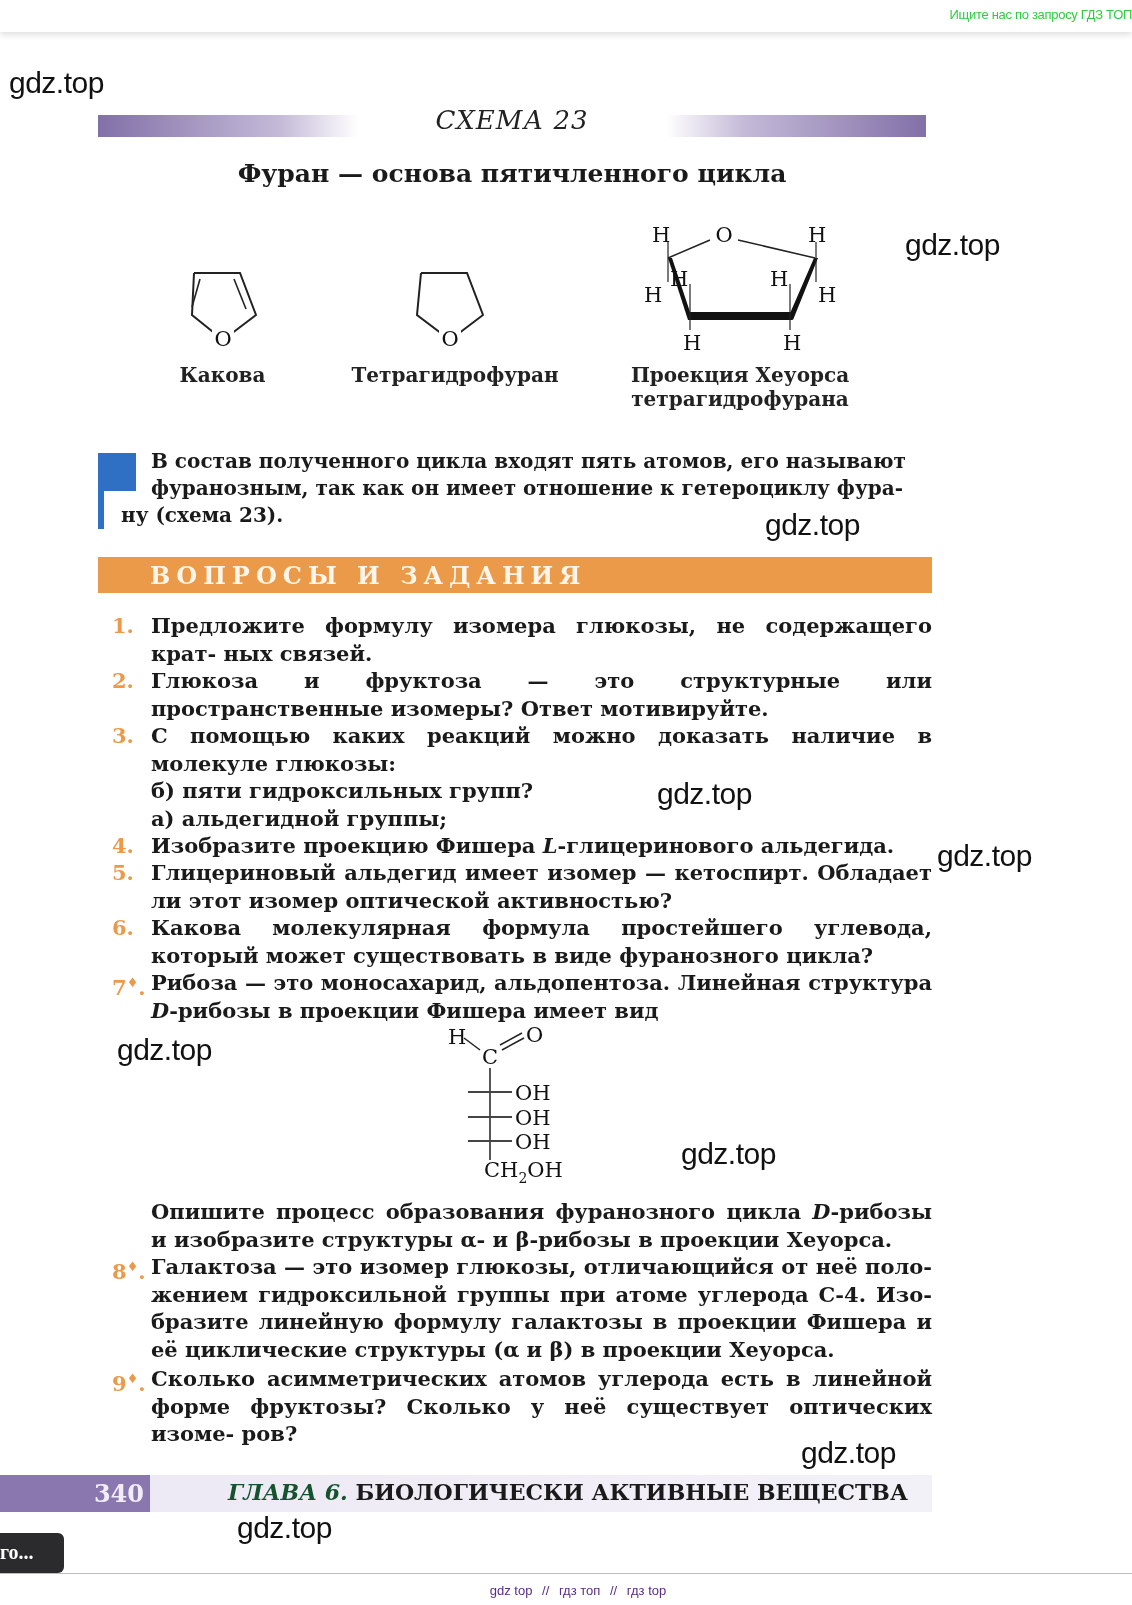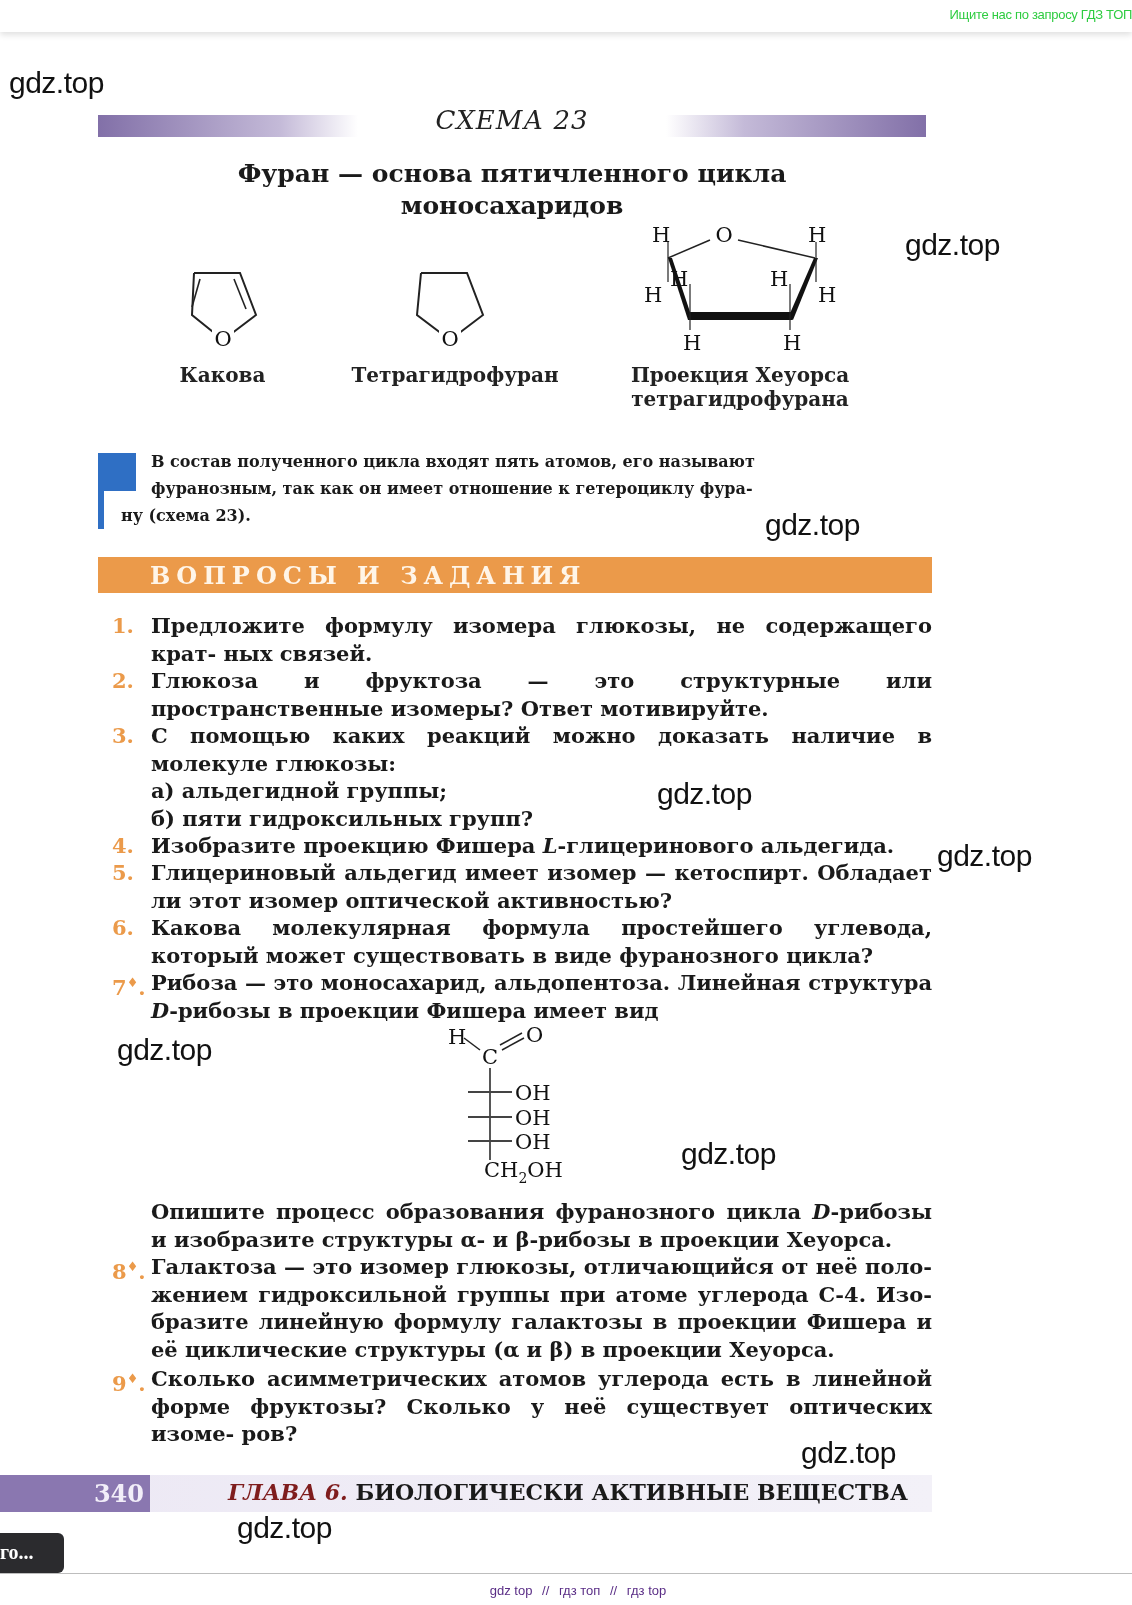--- a/index.html
+++ b/index.html
@@ -32,21 +32,21 @@
   .schema-subtitle {
     position: absolute; left: 98px; width: 828px; top: 158px; text-align: center;
     font-weight: bold; font-size: 25px; line-height: 32px; color: #1a1a1a;
   }
   .mol { position: absolute; }
   .mol-label { position: absolute; text-align: center; font-size: 20px; font-weight: bold; color: #222; line-height: 24px; }
   .callout-flag { position: absolute; left: 98px; top: 453px; width: 38px; height: 38px; background: #2f6fc4; }
   .callout-pole { position: absolute; left: 98px; top: 453px; width: 6px; height: 76px; background: #2f6fc4; }
   .callout-text {
     position: absolute; left: 121px; top: 448px; width: 812px;
-    font-size: 16px; font-weight: bold; line-height: 27px; color: #1a1a1a; text-align: justify;
+    font-size: 20px; font-weight: bold; line-height: 27px; color: #1a1a1a; text-align: justify;
   }
   .callout-text .indent { padding-left: 30px; }
   .questions-banner {
     position: absolute; left: 98px; top: 557px; width: 834px; height: 36px; background: #eb9a4a;
   }
   .questions-banner span {
     position: absolute; left: 52px; top: 4px; font-size: 24px; font-weight: bold;
     color: #fff5e8; letter-spacing: 6px;
   }
   .q { position: absolute; left: 112px; width: 820px; font-size: 21px; font-weight: bold; line-height: 27.5px; color: #1a1a1a; }
@@ -56,21 +56,21 @@
   .q .dia { font-size: 13px; vertical-align: super; color: #eb9a4a; }
   .footer-band {
     position: absolute; left: 0; top: 1475px; width: 932px; height: 37px;
     background: linear-gradient(to right, #ece8f4, #f3f1f8);
   }
   .footer-page {
     position: absolute; left: 0; top: 1475px; width: 150px; height: 37px; background: #8a77b0; text-align: right;
   }
   .footer-page span { position: absolute; right: 6px; top: 4px; font-size: 24px; font-weight: bold; color: #f2eef9; }
   .footer-chapter { position: absolute; left: 228px; top: 1479px; font-size: 22px; font-weight: bold; color: #1a1a1a; }
-  .footer-chapter .ch { font-style: italic; color: #7f1d1d; }
+  .footer-chapter .ch { font-style: italic; color: #14532d; }
   .toast {
     position: absolute; left: -10px; top: 1533px; width: 74px; height: 40px;
     background: #2b2b2e; border-radius: 6px;
   }
   .toast span { position: absolute; left: 10px; top: 8px; font-family: Liberation Serif, serif; font-size: 20px; font-weight: bold; color: #fff; }
   .bottom-line { position: absolute; left: 0; top: 1573px; width: 1132px; height: 1px; background: #bdbdbd; }
   .bottom-links { position: absolute; left: 0; width: 1132px; top: 1583px; text-align: center;
     font-family: "Liberation Sans", sans-serif; font-size: 13px; color: #5a2d86; padding-left: 12px; }
   .bottom-links .sep { margin: 0 6px; color: #5a2d86; }
   .chem-text { font-family: "DejaVu Serif", serif; font-size: 21px; fill: #111; }
@@ -92,21 +92,20 @@
 <div class="wm" style="left:801px; top:1436px;">gdz.top</div>
 <div class="wm" style="left:237px; top:1511px;">gdz.top</div>
 
 <div class="schema-head">
   <div class="bar-left"></div>
   <div class="bar-right"></div>
   <div class="schema-title">СХЕМА 23</div>
 </div>
 <div class="schema-subtitle">
   <div>Фуран — основа пятичленного цикла</div>
-  <div>моносахаридов</div>
 </div>
 
 <svg class="mol" style="left:178px; top:265px;" width="90" height="90">
   <polyline points="16,8 62,8 78,50 45,75 14,50 16,8" fill="none" stroke="#222" stroke-width="2"></polyline>
   <line x1="22" y1="14" x2="14" y2="42" stroke="#222" stroke-width="1.6"></line>
   <line x1="56" y1="14" x2="68" y2="44" stroke="#222" stroke-width="1.6"></line>
   <rect x="34" y="62" width="22" height="22" fill="#fff"></rect>
   <text x="45" y="81" text-anchor="middle" class="chem-text">O</text>
 </svg>
 <div class="mol-label" style="left:150px; top:363px; width:145px;">Какова</div>
@@ -159,22 +158,22 @@
   <span class="num">1.</span>
   <div class="body">Предложите формулу изомера глюкозы, не содержащего крат- ных связей.</div>
 </div>
 <div class="q" style="top:667px;">
   <span class="num">2.</span>
   <div class="body">Глюкоза и фруктоза — это структурные или пространственные изомеры? Ответ мотивируйте.</div>
 </div>
 <div class="q" style="top:722px;">
   <span class="num">3.</span>
   <div class="body">С помощью каких реакций можно доказать наличие в молекуле глюкозы:</div>
+  <div class="sub">б) пяти гидроксильных групп?</div>
   <div class="sub">а) альдегидной группы;</div>
-  <div class="sub">б) пяти гидроксильных групп?</div>
 </div>
 <div class="q" style="top:832px;">
   <span class="num">4.</span>
   <div class="body"><span>Изобразите проекцию Фишера </span><i>L</i><span>-глицеринового альдегида.</span></div>
 </div>
 <div class="q" style="top:859px;">
   <span class="num">5.</span>
   <div class="body">Глицериновый альдегид имеет изомер — кетоспирт. Обладает ли этот изомер оптической активностью?</div>
 </div>
 <div class="q" style="top:914px;">

